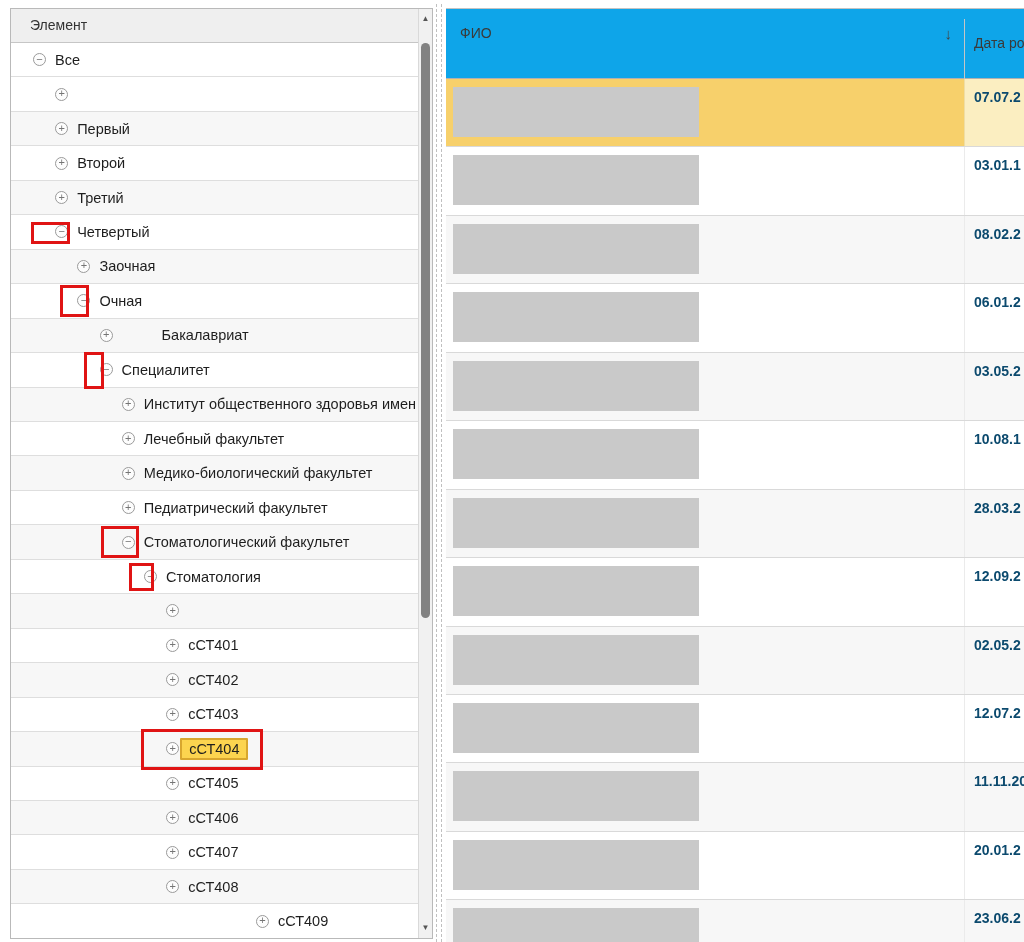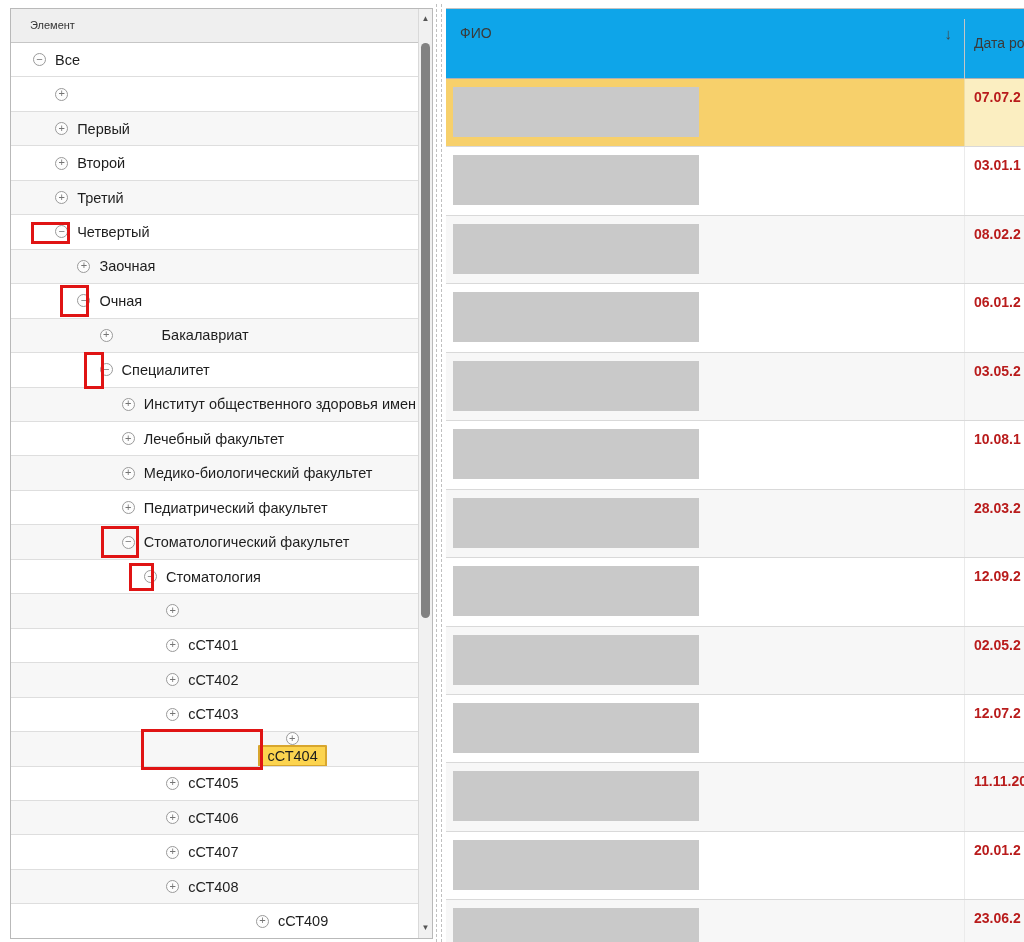--- a/index.html
+++ b/index.html
@@ -8,21 +8,21 @@
     font-family:"Liberation Sans",sans-serif;color:#1e1e1e;
   }
   
   #tree-panel{
     position:absolute;left:10px;top:8px;width:423px;height:931px;
     border:1px solid #b9b9b9;background:#fff;box-sizing:border-box;overflow:hidden;
   }
   #tree-header{
     position:absolute;left:0;top:0;width:407px;height:34px;box-sizing:border-box;
     background:#efefef;border-bottom:1px solid #c6c6c6;
-    line-height:33px;padding-left:19px;font-size:11px;color:#333;
+    line-height:33px;padding-left:19px;font-size:14px;color:#333;
   }
   #tree-rows{position:absolute;left:0;top:34px;width:407px;}
   .tree-row{
     height:34.46px;box-sizing:border-box;border-bottom:1px solid #dedede;
     display:flex;align-items:center;overflow:hidden;white-space:nowrap;background:#fff;
   }
   .tree-row:nth-child(2n+3){background:#f7f7f7;}
   .ticon{
     flex:none;width:13px;height:13px;border:1px solid #9a9a9a;border-radius:50%;
     background:#fdfdfd;color:#757575;display:flex;align-items:center;justify-content:center;
@@ -79,21 +79,21 @@
     border-bottom:1px solid #d9d9d9;background:#fff;overflow:hidden;
   }
   .trow:nth-child(2n+3){background:#f7f7f7;}
   .redact{
     position:absolute;left:7px;top:8px;width:246px;height:50px;
     background:var(--redaction_gray,#c9c9c9);
   }
   .datecell{
     position:absolute;left:518px;top:0;bottom:0;right:0;
     border-left:1px solid #ebebeb;padding:10px 0 0 9px;box-sizing:border-box;
-    font-size:14px;font-weight:700;color:#b91c1c;white-space:nowrap;
+    font-size:14px;font-weight:700;color:#0c4a6e;white-space:nowrap;
   }
   .trow.sel{background:var(--selection_yellow,#f7d06b);}
   .trow.sel .datecell{background:var(--selection_yellow_light,#fbeec1);border-left-color:#efdda4;}
   
   .red-box{
     position:absolute;border:3px solid var(--annotation_red,#e01414);
     box-sizing:border-box;z-index:10;pointer-events:none;
   }
 </style>
 </head>
@@ -177,21 +177,21 @@
           <span class="tlabel">сСТ401</span>
         </div>
         <div class="tree-row" style="padding-left: 155.2px;">
           <span class="ticon"></span>
           <span class="tlabel">сСТ402</span>
         </div>
         <div class="tree-row" style="padding-left: 155.2px;">
           <span class="ticon"></span>
           <span class="tlabel">сСТ403</span>
         </div>
-        <div class="tree-row" style="padding-left: 155.2px; flex-direction: column;">
+        <div class="tree-row" style="padding-left: 155.2px;">
           <span class="ticon"></span>
           <span class="tlabel sel-label">сСТ404</span>
         </div>
         <div class="tree-row" style="padding-left: 155.2px;">
           <span class="ticon"></span>
           <span class="tlabel">сСТ405</span>
         </div>
         <div class="tree-row" style="padding-left: 155.2px;">
           <span class="ticon"></span>
           <span class="tlabel">сСТ406</span>

